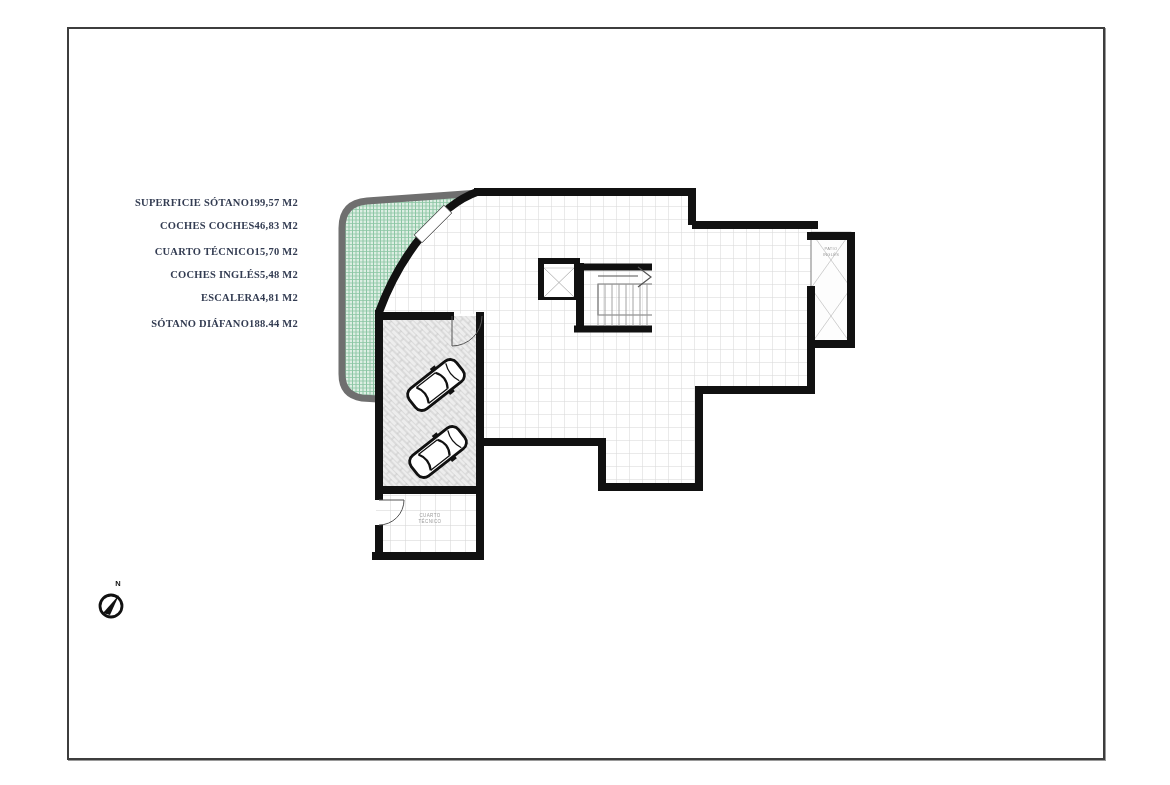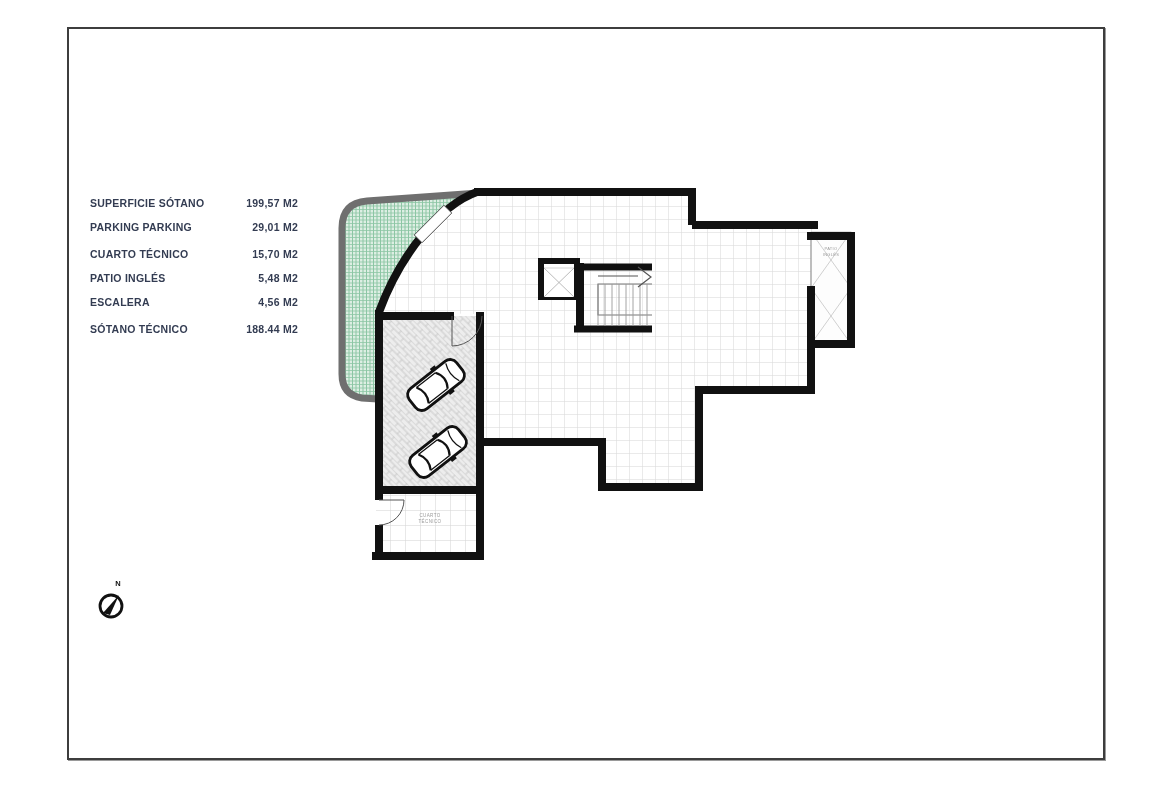--- a/index.html
+++ b/index.html
@@ -1,58 +1,58 @@
 <!DOCTYPE html>
 <html><head>
 <meta charset="utf-8">
 <style>
   html,body{margin:0;padding:0;background:#fff;}
   #canvas{position:relative;width:1170px;height:785px;background:#ffffff;overflow:hidden;
           font-family:"Liberation Sans",sans-serif;}
   #frame{position:absolute;left:67px;top:27px;width:1034px;height:729px;
          border:2px solid #3d3d3d;box-shadow:1px 1px 0 #9a9a9a;background:#fff;}
   .legend{position:absolute;left:90px;top:197px;width:208px;}
-  .legend-row{display:flex;justify-content:space-between;margin-bottom:12px;
-              font-size:10.5px;font-weight:700;letter-spacing:.25px;color:#333c52;}
+  .legend-row{display:flex;justify-content:flex-end;margin-bottom:12px;
+              font-size:10.5px;font-weight:700;letter-spacing:.25px;color:#333c52;font-family:Liberation Serif, serif;}
   .legend-row.gap{margin-bottom:15px;}
-  .legend-value{text-align:right;margin-left:10px;}
+  .legend-value{text-align:right;}
   #plan{position:absolute;left:330px;top:180px;}
   #compass{position:absolute;left:92px;top:574px;}
   svg text{font-family:"Liberation Sans",sans-serif;}
 </style>
 </head>
 <body>
 
 <div id="canvas">
 
   <div id="frame"></div>
 
   <div class="legend">
     <div class="legend-row">
       <span class="legend-label">SUPERFICIE SÓTANO</span>
       <span class="legend-value">199,57 M2</span>
     </div>
     <div class="legend-row gap">
-      <span class="legend-label">PARKING PARKING</span>
-      <span class="legend-value">29,01 M2</span>
+      <span class="legend-label">COCHES COCHES</span>
+      <span class="legend-value">46,83 M2</span>
     </div>
     <div class="legend-row">
       <span class="legend-label">CUARTO TÉCNICO</span>
       <span class="legend-value">15,70 M2</span>
     </div>
     <div class="legend-row">
-      <span class="legend-label">PATIO INGLÉS</span>
+      <span class="legend-label">COCHES INGLÉS</span>
       <span class="legend-value">5,48 M2</span>
     </div>
     <div class="legend-row gap">
       <span class="legend-label">ESCALERA</span>
-      <span class="legend-value">4,56 M2</span>
+      <span class="legend-value">4,81 M2</span>
     </div>
     <div class="legend-row">
-      <span class="legend-label">SÓTANO TÉCNICO</span>
+      <span class="legend-label">SÓTANO DIÁFANO</span>
       <span class="legend-value">188.44 M2</span>
     </div>
   </div>
 
   <svg id="plan" width="540" height="390" viewBox="0 0 540 390">
     <defs>
       <pattern id="gridS" width="13" height="13" patternUnits="userSpaceOnUse">
         <path d="M13 0 L0 0 0 13" fill="none" stroke="#d6d6d6" stroke-width="1"></path>
       </pattern>
       <pattern id="gridM" width="15" height="15" patternUnits="userSpaceOnUse">

